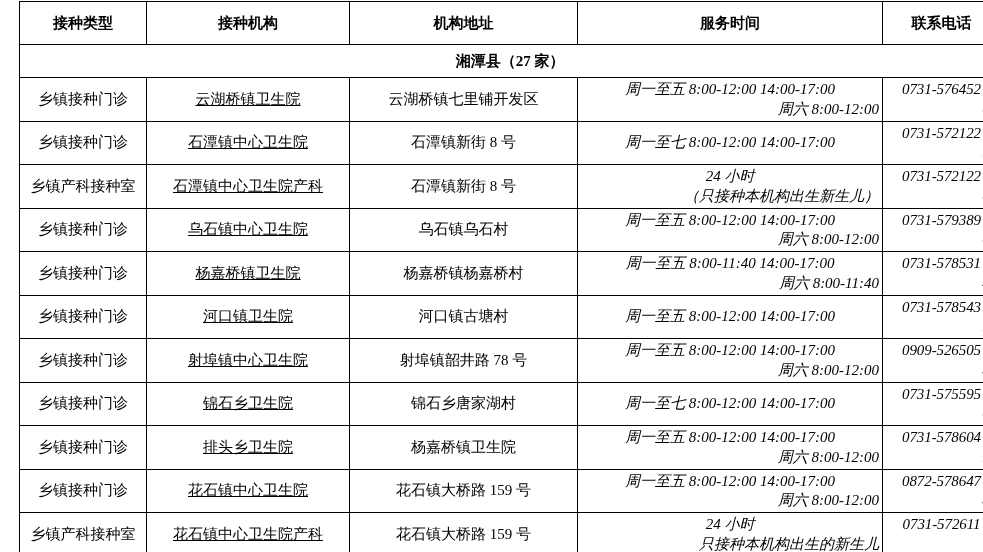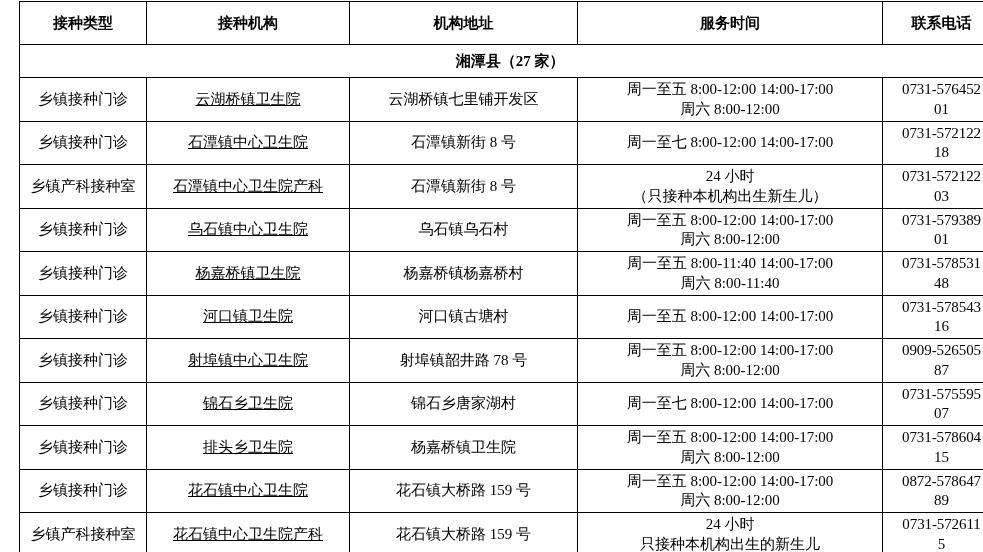--- a/index.html
+++ b/index.html
@@ -50,22 +50,22 @@
   col.c1 { width: 203px; }
   col.c2 { width: 228px; }
   col.c3 { width: 305px; }
   col.c4 { width: 118px; }
 
   td.type { font-size: 15px; }
   td.org  { font-size: 15px; text-decoration: underline; }
   td.addr { font-size: 15px; }
   td.hours { font-size: 14px; }
   td.phone { font-size: 14.5px; letter-spacing: -0.1px; }
-  .ln { display: block; }
-  .ln + .ln { margin-top: 1px; }
+  .ln { display: block; font-style: italic; }
+  .ln + .ln { margin-top: 1px; text-align: right; }
 </style>
 </head>
 <body>
 
 <div class="sheet">
   <table class="vac">
     <colgroup>
       <col class="c0">
         <col class="c1">
         <col class="c2">

